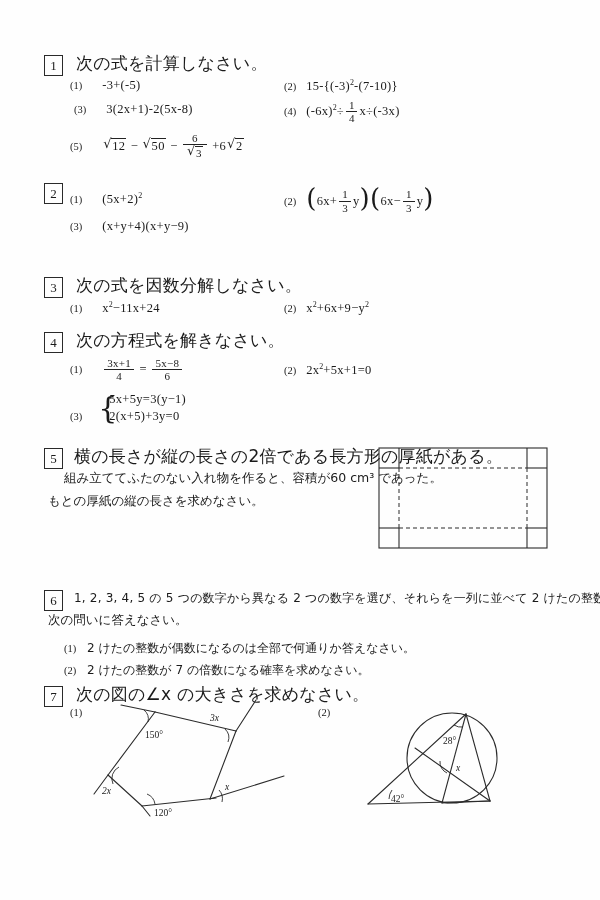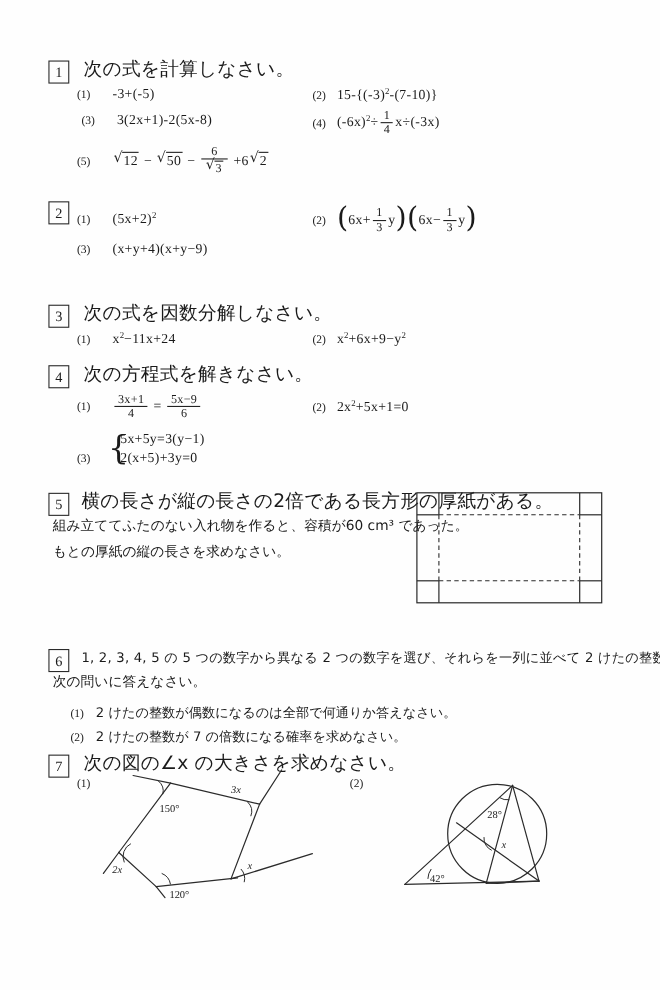--- a/index.html
+++ b/index.html
@@ -229,21 +229,21 @@
 
   <div class="prob" style="top:332px;">
     <div class="numbox">4</div>
     <div class="heading">次の方程式を解きなさい。</div>
     <div class="row" style="height:34px;margin-top:4px;">
       <div class="item" style="left:0;top:4px;">
         <span class="lbl">(1)</span>
         <span class="expr" style="margin-left:10px">
           <span class="frac"><span class="num">3x+1</span><span class="den">4</span></span>
           <span>=</span>
-          <span class="frac"><span class="num">5x−9</span><span class="den">6</span></span>
+          <span class="frac"><span class="num">5x−8</span><span class="den">6</span></span>
         </span>
       </div>
       <div class="item" style="left:214px;top:9px;">
         <span class="lbl">(2)</span>
         <span class="expr">2x</span><span class="sup">2</span><span class="expr">+5x+1=0</span>
       </div>
     </div>
     <div class="row" style="height:40px;margin-top:2px;">
       <div class="item" style="left:0;top:2px;">
         <span class="lbl" style="position:relative;top:9px;">(3)</span>
@@ -252,21 +252,21 @@
           <span class="eq expr">5x+5y=3(y−1)</span>
           <span class="eq expr">2(x+5)+3y=0</span>
         </span>
       </div>
     </div>
   </div>
 
   <div class="prob" style="top:448px;">
     <div class="numbox">5</div>
     <div class="heading" style="margin-left:30px;">横の長さが縦の長さの2倍である長方形の厚紙がある。</div>
-    <div class="body-line" style="margin-left:4px;margin-top:3px;">組み立ててふたのない入れ物を作ると、容積が60 cm³ であった。</div>
+    <div class="body-line" style="margin-left:20px;margin-top:3px;">組み立ててふたのない入れ物を作ると、容積が60 cm³ であった。</div>
     <div class="body-line" style="margin-left:4px;margin-top:3px;">もとの厚紙の縦の長さを求めなさい。</div>
   </div>
 
   <div class="fig" style="left:378px;top:447px;">
     <svg width="172" height="104" viewBox="0 0 172 104">
       <rect x="1" y="1" width="168" height="100" fill="none" stroke="#2b2b2b" stroke-width="1.1"></rect>
 
       <line x1="1" y1="21" x2="21" y2="21" stroke="#2b2b2b" stroke-width="1.1"></line>
       <line x1="21" y1="1" x2="21" y2="21" stroke="#2b2b2b" stroke-width="1.1"></line>
       <line x1="149" y1="1" x2="149" y2="21" stroke="#2b2b2b" stroke-width="1.1"></line>

